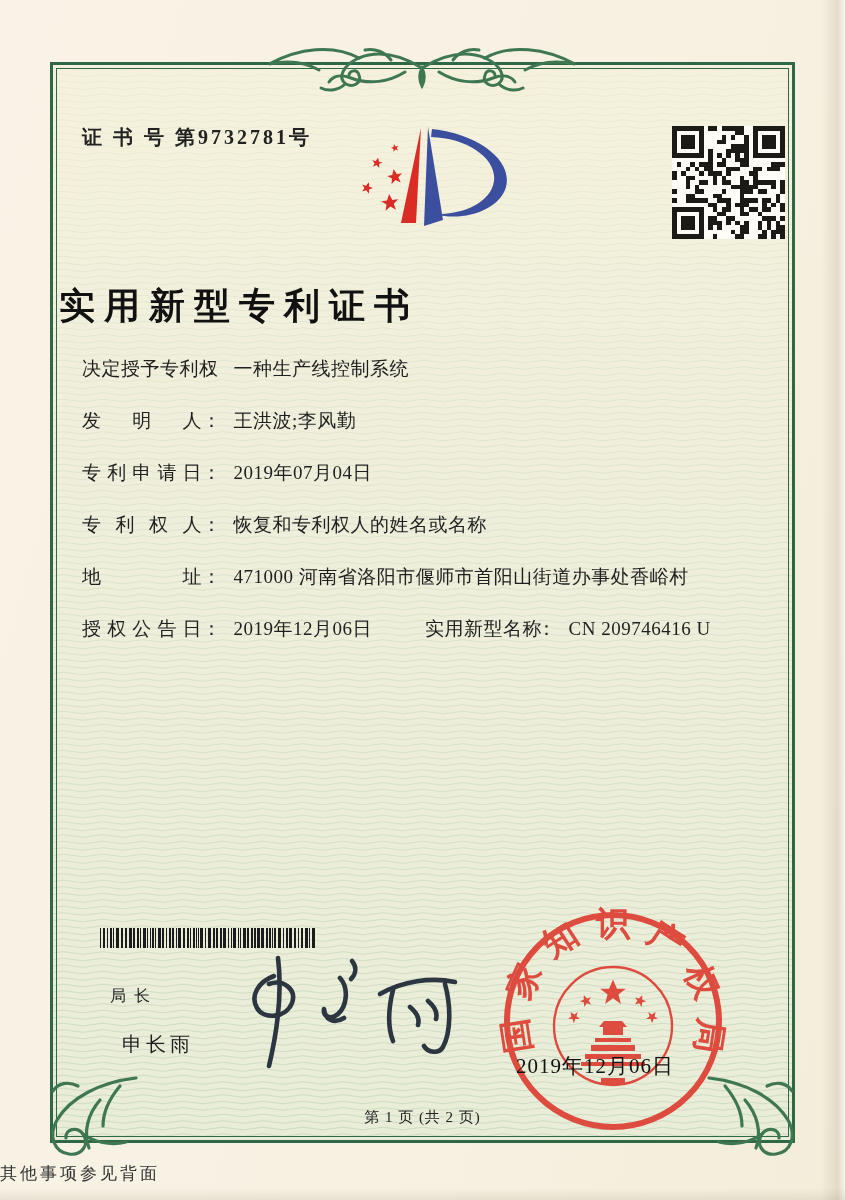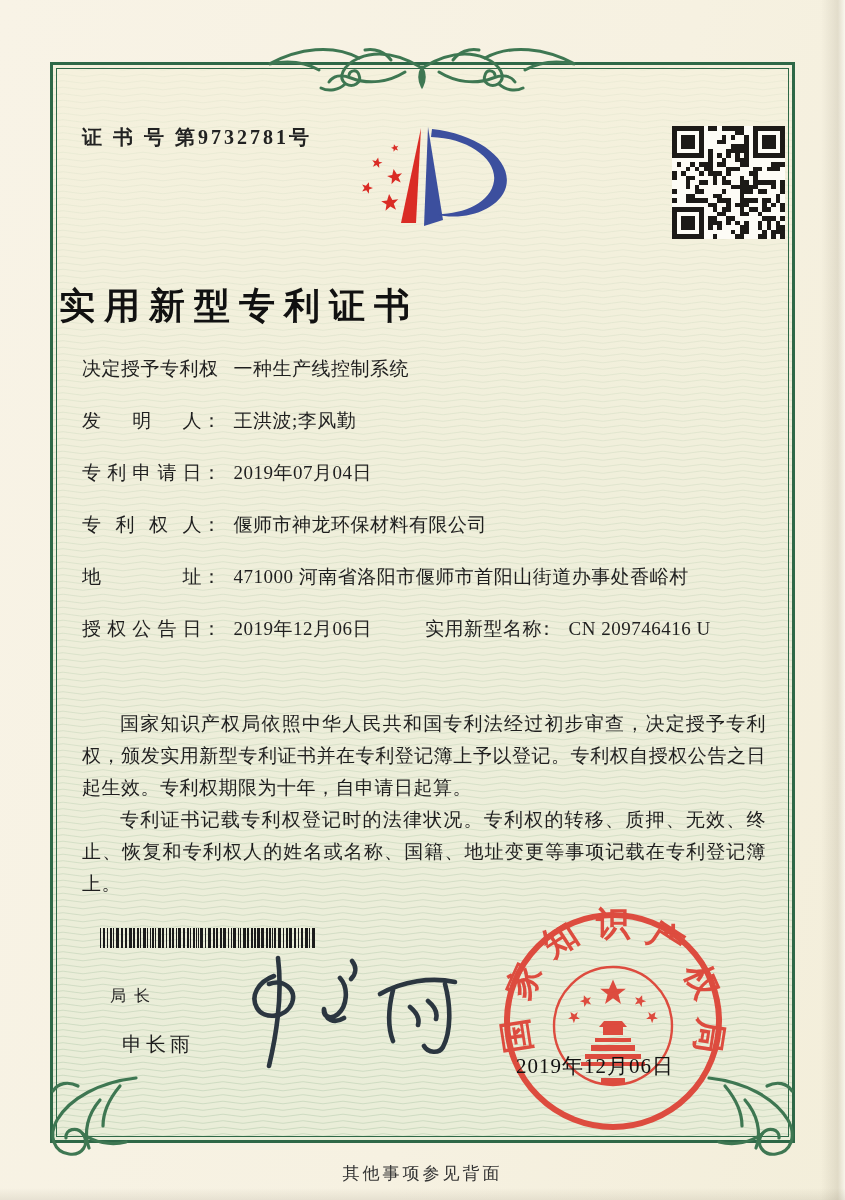--- a/index.html
+++ b/index.html
@@ -48,21 +48,21 @@
   .signer-title{position:absolute;left:110px;top:986px;font-size:16px;letter-spacing:8px;}
   .signer-name{position:absolute;left:122px;top:1031px;font-size:20px;letter-spacing:4px;}
   .signature{position:absolute;left:212px;top:948px;}
 
   .seal{position:absolute;left:498px;top:906px;opacity:.93;}
   .seal-date{position:absolute;left:480px;top:1052px;width:230px;text-align:center;
     font-size:21px;letter-spacing:1px;color:#111;}
 
   .page-num{position:absolute;left:50px;top:1108px;width:745px;text-align:center;
     font-size:15px;letter-spacing:1px;color:#222;}
-  .back-note{position:absolute;left:0;top:1162px;width:845px;text-align:center;
+  .back-note{position:absolute;left:0;top:1162px;width:845px;
     font-size:17px;letter-spacing:3px;color:#333;}
 
   .ornament{position:absolute;}
   .orn-top{left:253px;top:26px;}
   .orn-bl{left:38px;top:1072px;}
   .orn-br{left:702px;top:1072px;}
 </style>
 </head>
 <body>
 
@@ -595,39 +595,35 @@
     <div class="frow">
       <span class="flabel">决定授予专利权</span><span class="fcolon">：</span><span class="fvalue">一种生产线控制系统</span>
     </div>
     <div class="frow">
       <span class="flabel">发明人</span><span class="fcolon">：</span><span class="fvalue">王洪波;李风勤</span>
     </div>
     <div class="frow">
       <span class="flabel">专利申请日</span><span class="fcolon">：</span><span class="fvalue">2019年07月04日</span>
     </div>
     <div class="frow">
-      <span class="flabel">专利权人</span><span class="fcolon">：</span><span class="fvalue">偃师市神龙环保材料有限公司</span>
+      <span class="flabel">专利权人</span><span class="fcolon">：</span><span class="fvalue">恢复和专利权人的姓名或名称</span>
     </div>
     <div class="frow">
       <span class="flabel">地址</span><span class="fcolon">：</span><span class="fvalue">471000 河南省洛阳市偃师市首阳山街道办事处香峪村</span>
     </div>
     <div class="frow">
       <span>
         <span class="flabel">授权公告日</span><span class="fcolon">：</span><span class="fvalue">2019年12月06日</span>
       </span>
       <span class="grant-no">
         <span class="flabel">实用新型名称</span><span class="fcolon">：</span><span class="fvalue">CN 209746416 U</span>
       </span>
     </div>
   </div>
 
-  <div class="paras">
-    <p>国家知识产权局依照中华人民共和国专利法经过初步审查，决定授予专利权，颁发实用新型专利证书并在专利登记簿上予以登记。专利权自授权公告之日起生效。专利权期限为十年，自申请日起算。</p>
-    <p>专利证书记载专利权登记时的法律状况。专利权的转移、质押、无效、终止、恢复和专利权人的姓名或名称、国籍、地址变更等事项记载在专利登记簿上。</p>
-  </div>
 
   <svg class="barcode" id="barcode" width="218" height="20">
       <rect x="0" y="0" width="1" height="20" fill="#1b1b1b"></rect>
       <rect x="3" y="0" width="2" height="20" fill="#1b1b1b"></rect>
       <rect x="7" y="0" width="1" height="20" fill="#1b1b1b"></rect>
       <rect x="10" y="0" width="2" height="20" fill="#1b1b1b"></rect>
       <rect x="13" y="0" width="1" height="20" fill="#1b1b1b"></rect>
       <rect x="16" y="0" width="3" height="20" fill="#1b1b1b"></rect>
       <rect x="21" y="0" width="2" height="20" fill="#1b1b1b"></rect>
       <rect x="25" y="0" width="2" height="20" fill="#1b1b1b"></rect>
@@ -723,17 +719,18 @@
       <rect x="105" y="121" width="20" height="8"></rect>
       <rect x="97" y="132" width="36" height="4"></rect>
       <rect x="93" y="139" width="44" height="6"></rect>
       <rect x="87" y="148" width="56" height="5"></rect>
       <rect x="83" y="156" width="64" height="4"></rect>
       <rect x="103" y="172" width="24" height="6"></rect>
     </g>
   </svg>
   <div class="seal-date">2019年12月06日</div>
 
+  <div class="page-num">第 1 页 (共 2 页)</div>
   <div class="back-note">其他事项参见背面</div>
 
   <div class="edge-shadow-right"></div>
   <div class="edge-shadow-bottom"></div>
 </div>
 
 </body></html>

